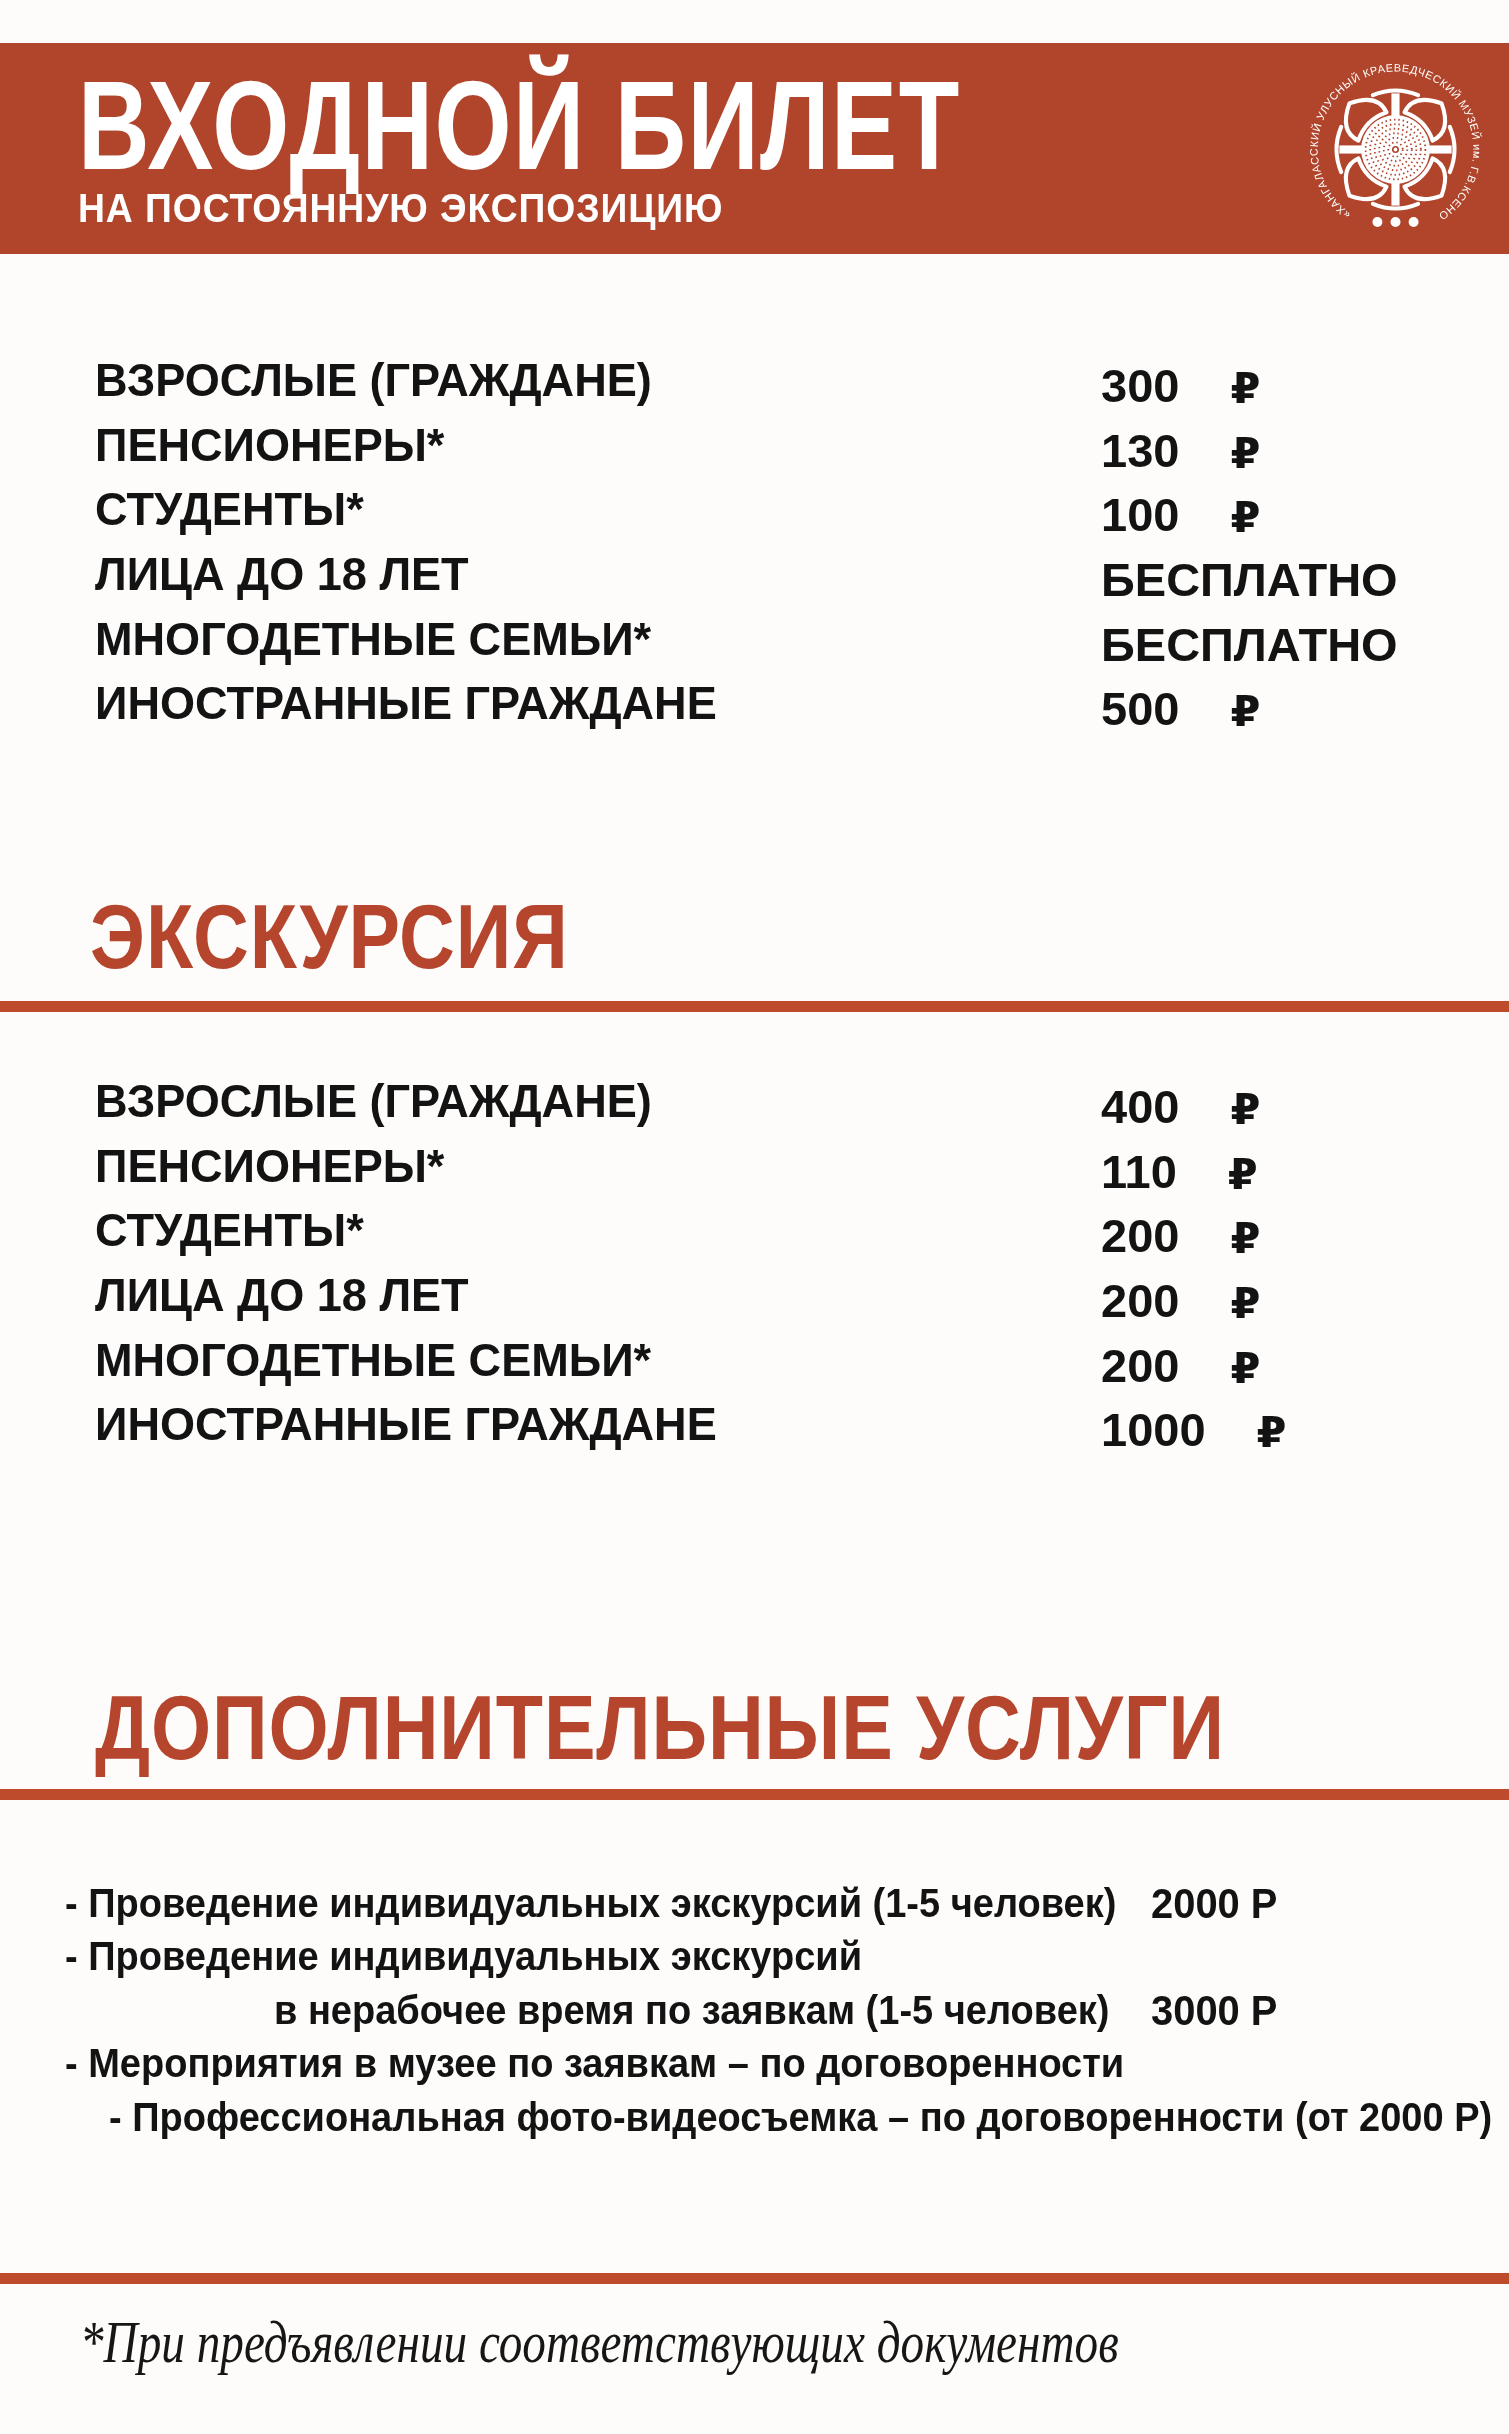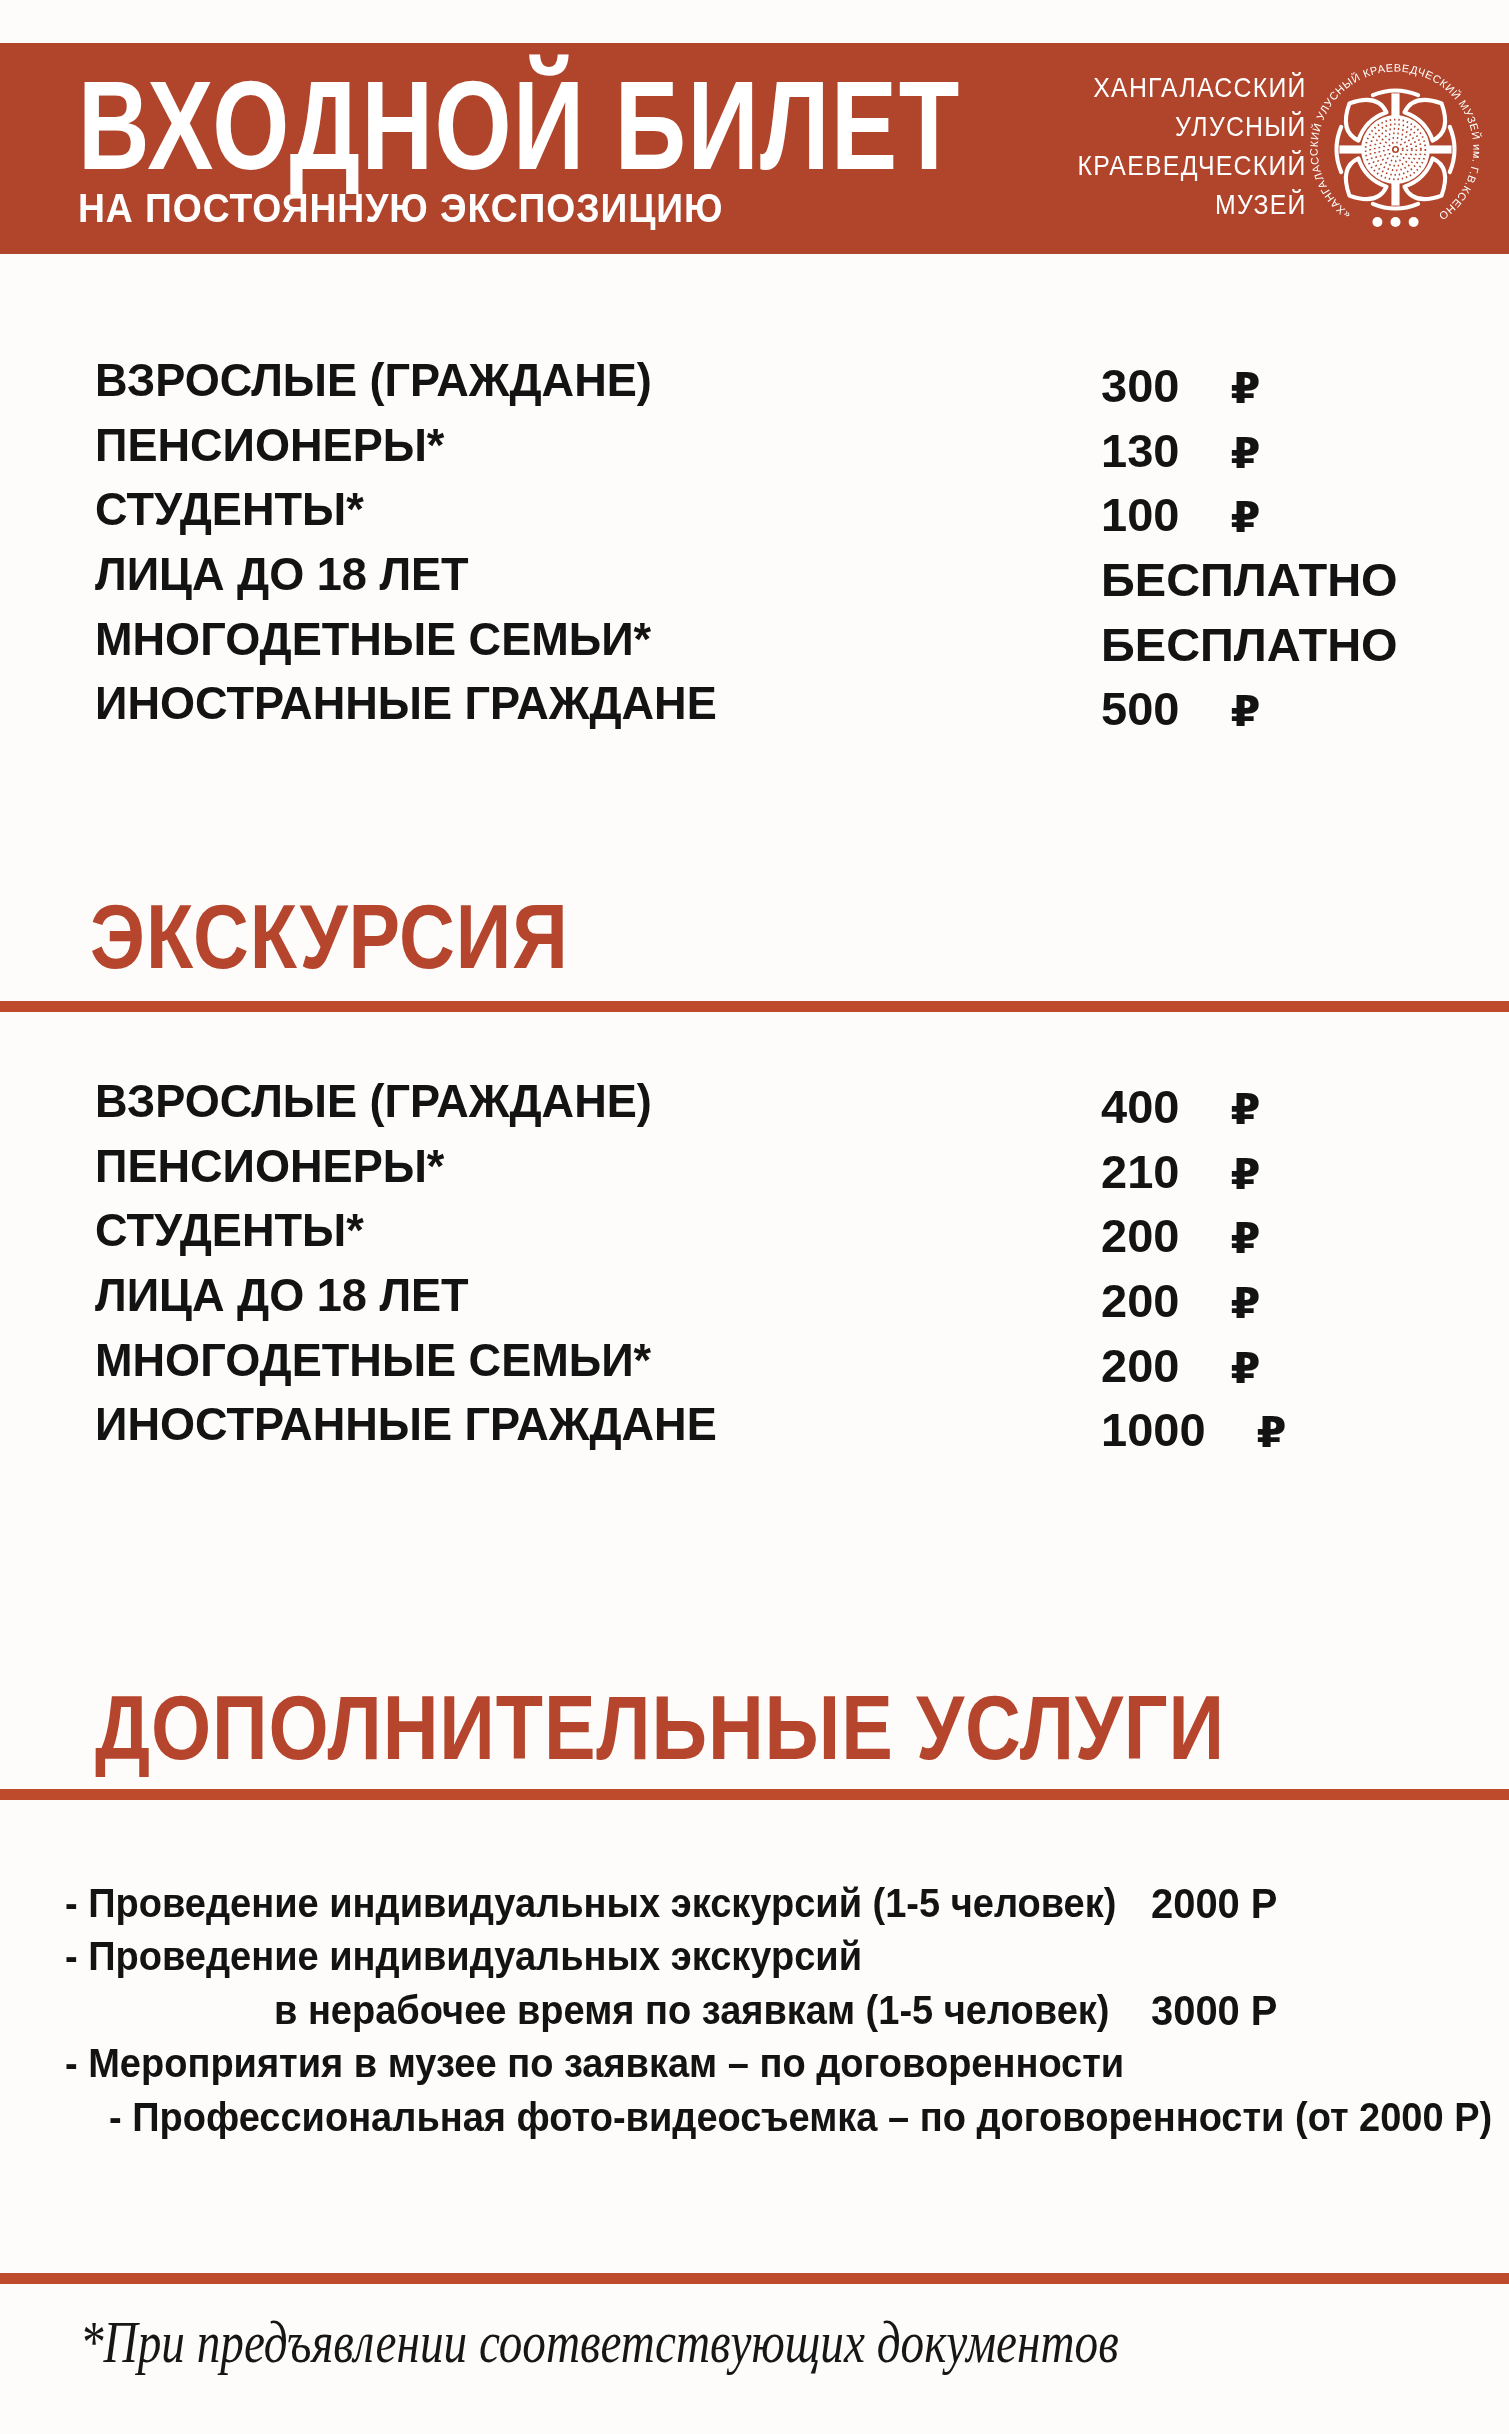--- a/index.html
+++ b/index.html
@@ -85,26 +85,20 @@
 </style>
 </head>
 <body>
 
 <div class="page">
 
   <div class="banner">
     <div class="title">ВХОДНОЙ БИЛЕТ</div>
     <div class="subtitle">НА ПОСТОЯННУЮ ЭКСПОЗИЦИЮ</div>
 
-    <div class="museum-name" id="museum-name">
-        <span>ХАНГАЛАССКИЙ</span>
-        <span>УЛУСНЫЙ</span>
-        <span>КРАЕВЕДЧЕСКИЙ</span>
-        <span>МУЗЕЙ</span>
-      </div>
 
     <svg class="emblem" width="181" height="181" viewBox="-100 -100 200 200" aria-hidden="true">
       <defs>
         <path id="ringPath" d="M -49 70.5 A 86 86 0 1 1 49 70.5"></path>
       </defs>
       <text fill="#ffffff" font-size="12" letter-spacing="0.65">
         <textPath href="#ringPath">«ХАНГАЛАССКИЙ УЛУСНЫЙ КРАЕВЕДЧЕСКИЙ МУЗЕЙ им. Г.В.КСЕНОФОНТОВА»</textPath>
       </text>
       <g stroke="#ffffff" fill="none">
 
@@ -198,21 +192,21 @@
       <div class="prow" style="top: 0px;">
         <span class="plabel">ВЗРОСЛЫЕ (ГРАЖДАНЕ)</span>
         <span class="pprice">
           <span class="pnum">400</span>
           <span class="ruble">₽</span>
         </span>
       </div>
       <div class="prow" style="top: 65px;">
         <span class="plabel">ПЕНСИОНЕРЫ*</span>
         <span class="pprice">
-          <span class="pnum">210</span>
+          <span class="pnum">110</span>
           <span class="ruble">₽</span>
         </span>
       </div>
       <div class="prow" style="top: 129px;">
         <span class="plabel">СТУДЕНТЫ*</span>
         <span class="pprice">
           <span class="pnum">200</span>
           <span class="ruble">₽</span>
         </span>
       </div>

